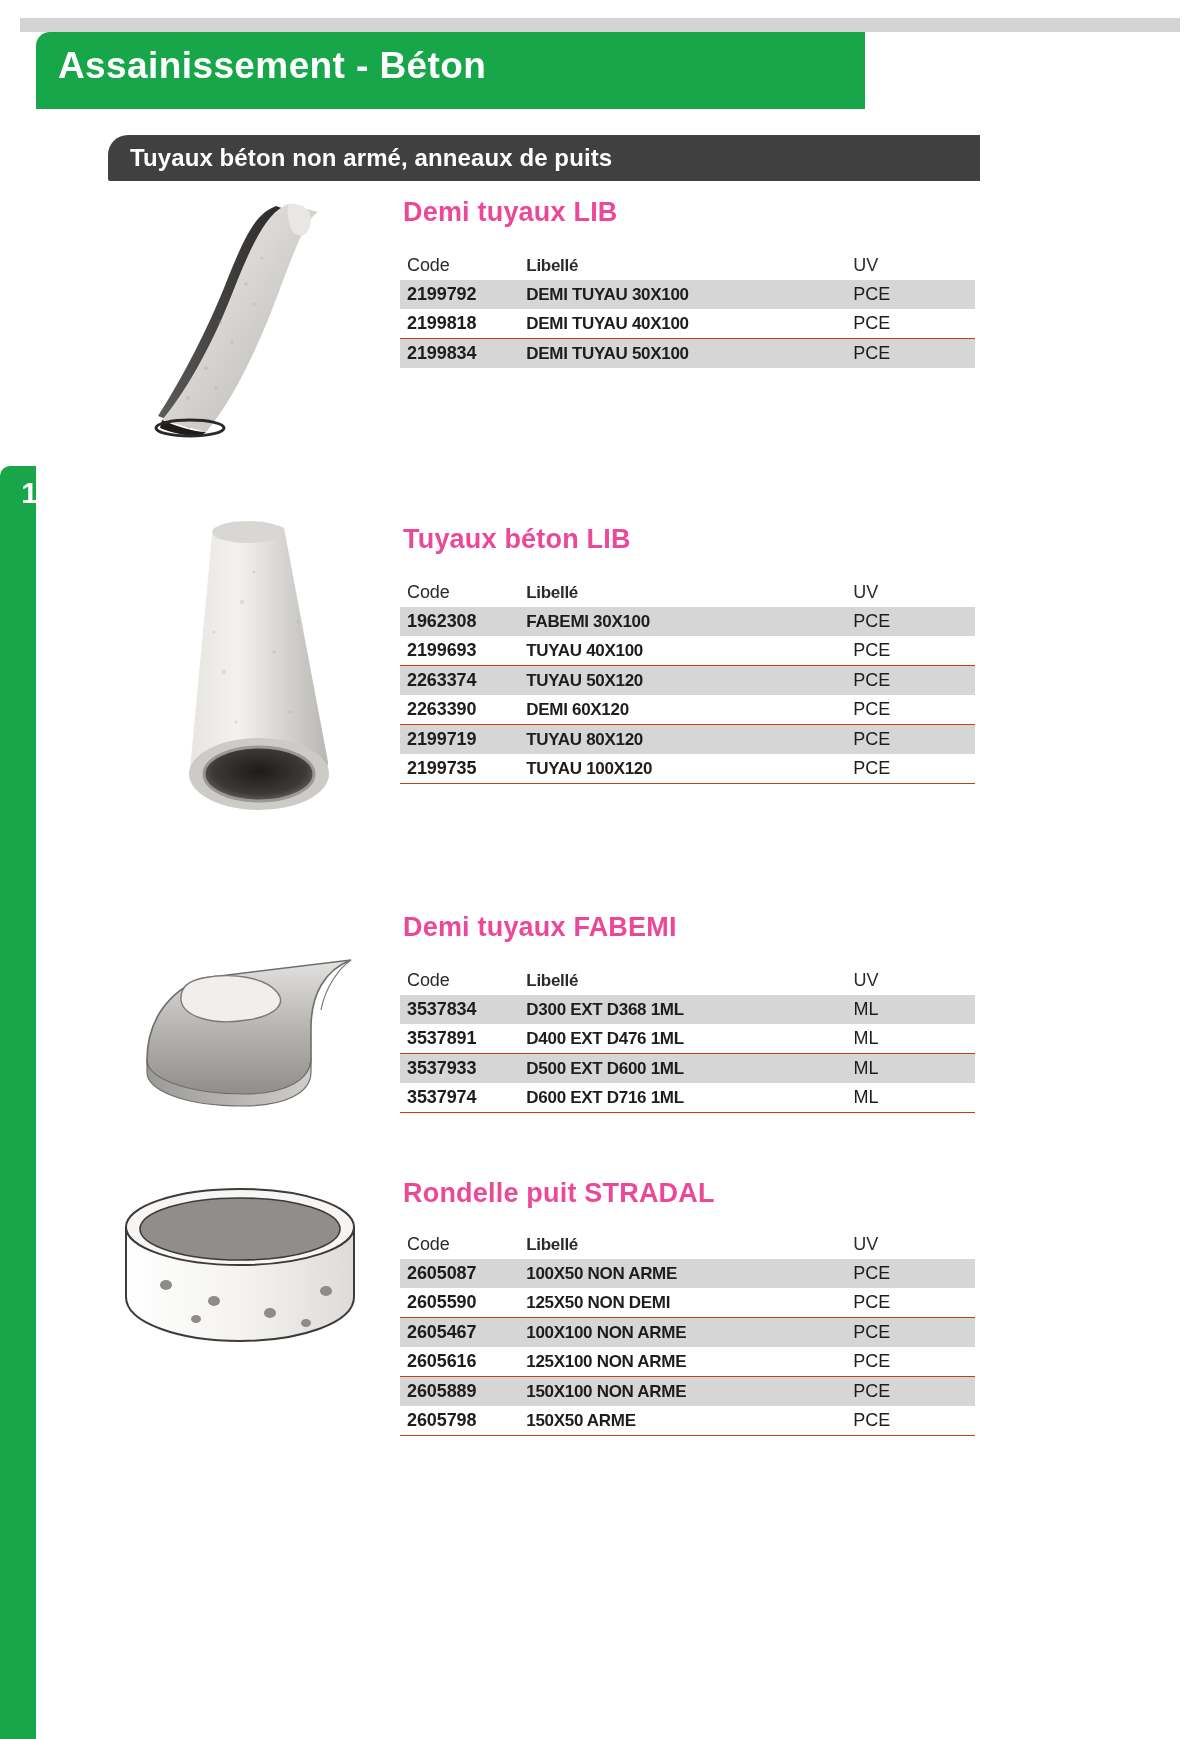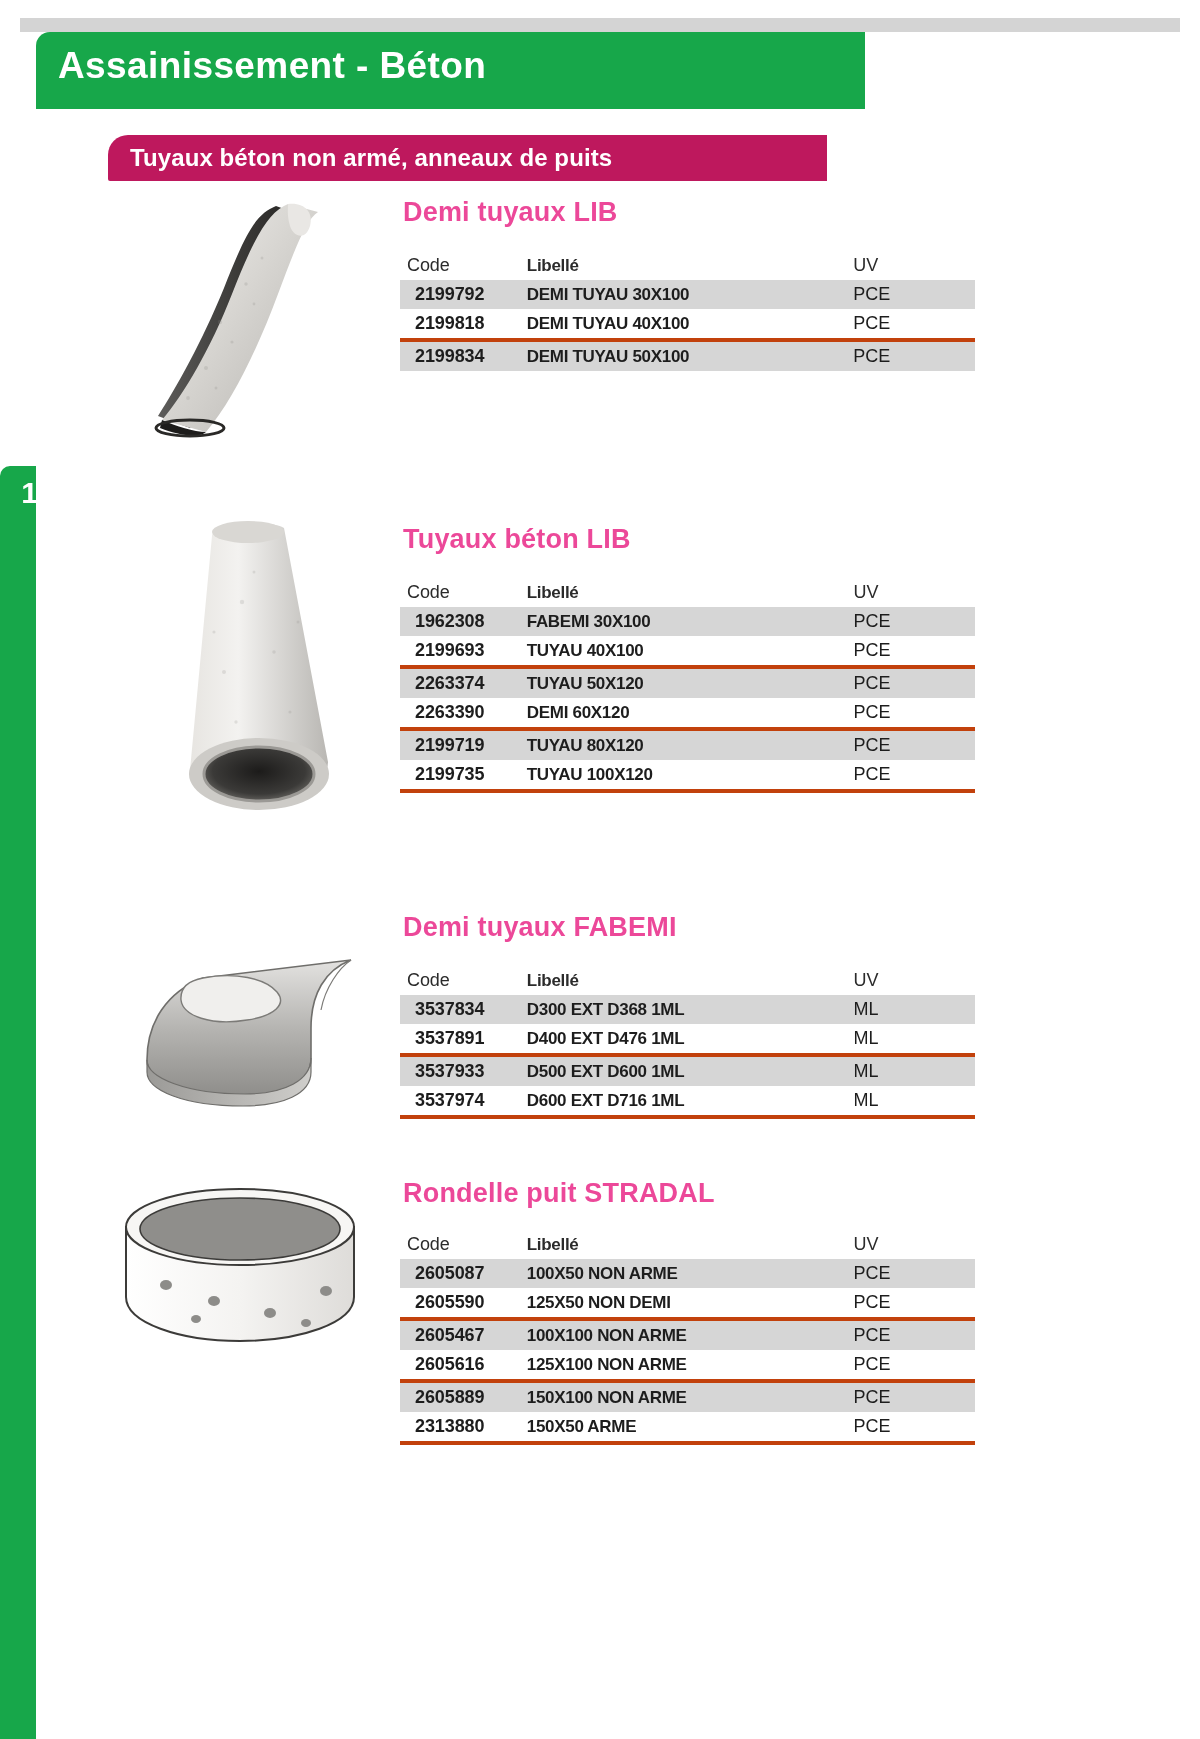--- a/index.html
+++ b/index.html
@@ -97,23 +97,23 @@
     color: #ffffff;
     font-size: 37px;
     font-weight: bold;
     letter-spacing: 0.4px;
   }
 
   
   .sub-banner {
     position: absolute;
     left: 108px; top: 135px;
-    width: 719px;
+    width: 872px;
     height: 46px;
-    background: #be185d;
+    background: #404040;
     border-top-left-radius: 20px;
     border-bottom-left-radius: 2px;
   }
   .sub-banner-title {
     position: absolute;
     left: 22px;
     top: 9px;
     color: #ffffff;
     font-size: 24px;
     font-weight: bold;
@@ -148,41 +148,41 @@
   }
   .ptable td {
     padding: 4px 0 4px 0;
     color: #1d1d1d;
     height: 21px;
     vertical-align: middle;
   }
   .ptable tr.striped td { background: #d6d6d6; }
   .ptable .c-code {
     width: 115px;
-    padding-left: 15px;
+    padding-left: 7px;
     font-weight: bold;
     font-size: 18px;
     letter-spacing: -0.1px;
   }
   .ptable .c-lib {
     width: 330px;
     font-size: 17px;
     font-weight: bold;
     letter-spacing: -0.3px;
   }
   .ptable .c-uv {
     width: 120px;
     padding-left: 8px;
     font-size: 18px;
     font-weight: normal;
   }
   .ptable th.c-code { padding-left: 7px; font-weight: normal; }
   .ptable th.c-uv { padding-left: 8px; }
   .row-sep td {
-    border-bottom: 4px solid #c2410c;
+    border-bottom: 1px solid #c2410c;
   }
 
   
   .illus { position: absolute; }
 </style>
 </head>
 <body>
 
 <div class="page">
 
@@ -446,21 +446,21 @@
             <td class="c-code">2605616</td>
             <td class="c-lib">125X100 NON ARME</td>
             <td class="c-uv">PCE</td>
           </tr>
           <tr class="striped">
             <td class="c-code">2605889</td>
             <td class="c-lib">150X100 NON ARME</td>
             <td class="c-uv">PCE</td>
           </tr>
           <tr class="row-sep">
-            <td class="c-code">2313880</td>
+            <td class="c-code">2605798</td>
             <td class="c-lib">150X50 ARME</td>
             <td class="c-uv">PCE</td>
           </tr>
         </tbody>
     </table>
   </div>
 
 </div>
 
 </body></html>

